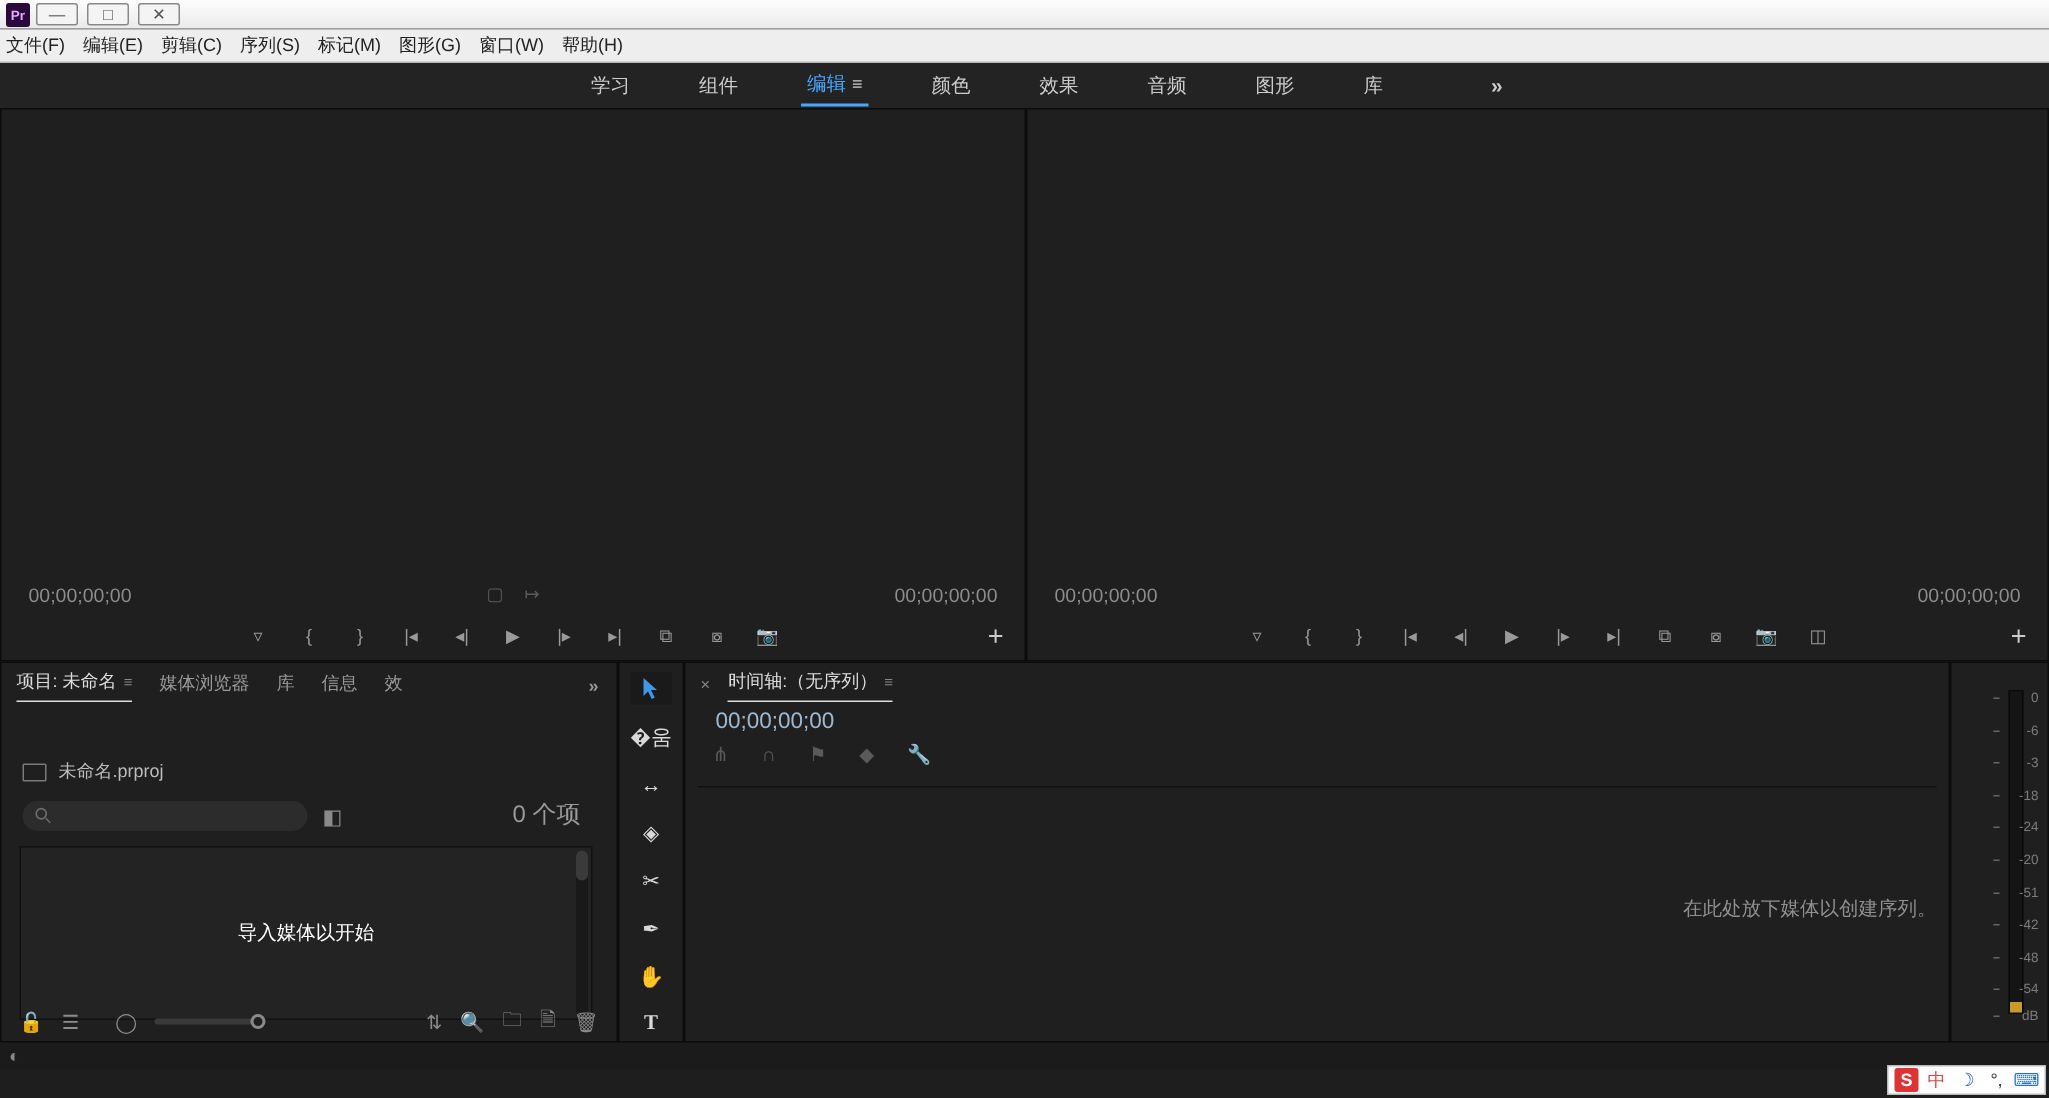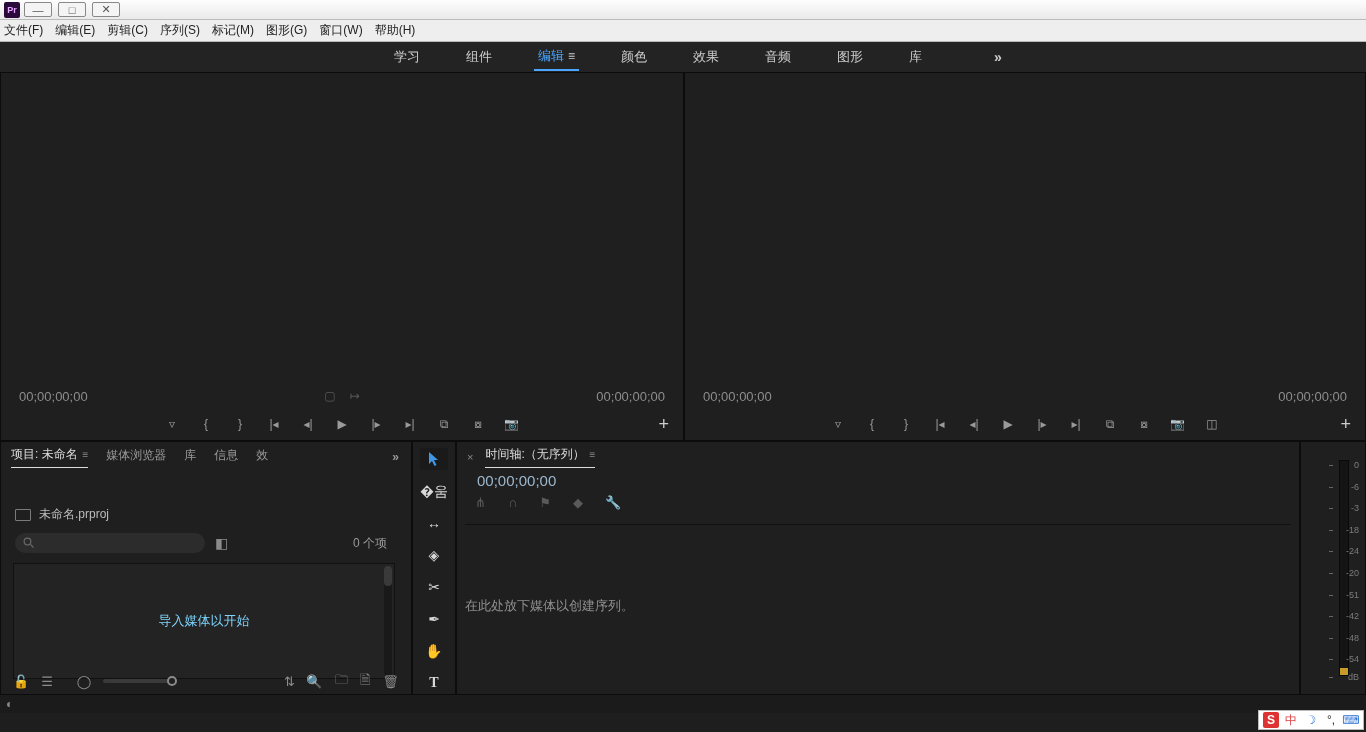--- a/index.html
+++ b/index.html
@@ -37,38 +37,38 @@
 .lower { display:flex; height:254px; }
 .project-panel { width:412px; }
 .proj-tabs { display:flex; align-items:center; height:26px; padding:4px 6px 0 10px; gap:18px; color:#999; font-size:12px; }
 .proj-tabs .more { margin-left:auto; margin-right:6px; font-weight:bold; }
 .proj-file { display:flex; align-items:center; gap:8px; padding:6px 14px; color:#bcbcbc; font-size:12px;margin-top:32px; }
 .bin-icon { width:16px; height:12px; border:1px solid #7a7a7a; border-radius:1px; position:relative; }
 .proj-search-row { display:flex; align-items:center; padding:4px 14px; gap:10px; }
 .proj-search { flex:0 0 190px; height:20px; background:#2c2c2c; border-radius:10px; display:flex; align-items:center; padding:0 8px; color:#6b6b6b; }
 .proj-search svg { margin-right:4px; }
 .proj-filter { color:#8a8a8a; font-size:14px; }
-.proj-count { margin-left:auto; color:#9a9a9a; font-size:12px; padding-right:10px; }
-.proj-drop { margin:6px 16px 0 12px; height:116px; background:#232323; border:1px solid #111; display:flex; align-items:center; justify-content:center; color:#7dd3fc; font-size:13px; position:relative; }
+.proj-count { margin-left:auto; color:#9a9a9a; font-size:16px; padding-right:10px; }
+.proj-drop { margin:6px 16px 0 12px; height:116px; background:#232323; border:1px solid #111; display:flex; align-items:center; justify-content:center; color:#ffffff; font-size:13px; position:relative; }
 .proj-drop .vscroll { position:absolute; right:2px; top:2px; bottom:2px; width:8px; background:#191919; border-radius:4px; }
 .proj-drop .vthumb { position:absolute; right:2px; top:2px; height:20px; width:8px; background:#3a3a3a; border-radius:4px; }
 .proj-foot { position:absolute; bottom:0; left:0; right:0; height:26px; display:flex; align-items:center; gap:12px; padding:0 12px; color:#8c8c8c; }
 .proj-foot .ico { font-size:13px; }
 .proj-foot .slider { width:70px; height:4px; background:#3a3a3a; border-radius:2px; position:relative; }
 .proj-foot .slider .knob { position:absolute; right:-4px; top:-3px; width:10px; height:10px; border:2px solid #8a8a8a; border-radius:50%; background:#1f1f1f; }
 .proj-foot .spacer2 { flex:1; }
 .toolbar { width:44px; background:#1f1f1f; border:1px solid #0c0c0c; display:flex; flex-direction:column; align-items:center; padding-top:6px; gap:10px; }
 .tool { width:28px; height:22px; display:flex; align-items:center; justify-content:center; color:#d9d9d9; font-size:14px; border-radius:2px; }
 .tool.active { background:#1a1a1a; color:#3f97e6; }
 .timeline-panel { flex:1; background:#1f1f1f; border:1px solid #0c0c0c; position:relative; }
 .tl-tabs { display:flex; align-items:center; height:26px; padding:4px 10px 0 10px; gap:6px; color:#999; font-size:12px; }
 .tl-close { color:#888; font-size:11px; margin-right:6px; }
 .tl-time { padding:4px 0 0 20px; color:#9db7cc; font-size:15px; }
 .tl-iconrow { display:flex; gap:22px; padding:6px 0 0 18px; color:#5a5a5a; font-size:13px; }
-.tl-drop { position:absolute; top:82px; left:8px; right:8px; bottom:8px; display:flex; align-items:center; justify-content:flex-start; color:#8f8f8f; font-size:13px; border-top:1px solid #111; }
+.tl-drop { position:absolute; top:82px; left:8px; right:8px; bottom:8px; display:flex; align-items:center; justify-content:flex-end; color:#8f8f8f; font-size:13px; border-top:1px solid #111; }
 .audio-panel { width:66px; background:#1f1f1f; border:1px solid #0c0c0c; position:relative; }
 .meter { position:absolute; right:6px; top:18px; bottom:18px; width:26px; }
 .meter-track { position:absolute; left:6px; top:0; bottom:0; width:10px; background:#141414; border:1px solid #0a0a0a; }
 .meter-fill { position:absolute; left:7px; bottom:1px; width:8px; height:7px; background:#c79a2a; }
 .meter-ticks { position:absolute; right:0; top:0; bottom:0; width:24px; }
 .tick { position:absolute; right:0; font-size:9px; color:#7c7c7c; text-align:right; width:24px; }
 .tick::before { content:""; position:absolute; left:-6px; top:5px; width:4px; height:1px; background:#666; }
 .statusbar { height:18px; background:#1b1b1b; display:flex; align-items:center; padding-left:6px; color:#8a8a8a; }
 .bottom-tray { position:absolute; right:2px; bottom:2px; height:20px; display:flex; align-items:center; gap:4px; background:#fff; border:1px solid #bbb; padding:0 4px; color:#333; font-size:12px; }
 .tray-ico { width:16px; height:16px; display:flex; align-items:center; justify-content:center; font-size:12px; border-radius:2px; }

